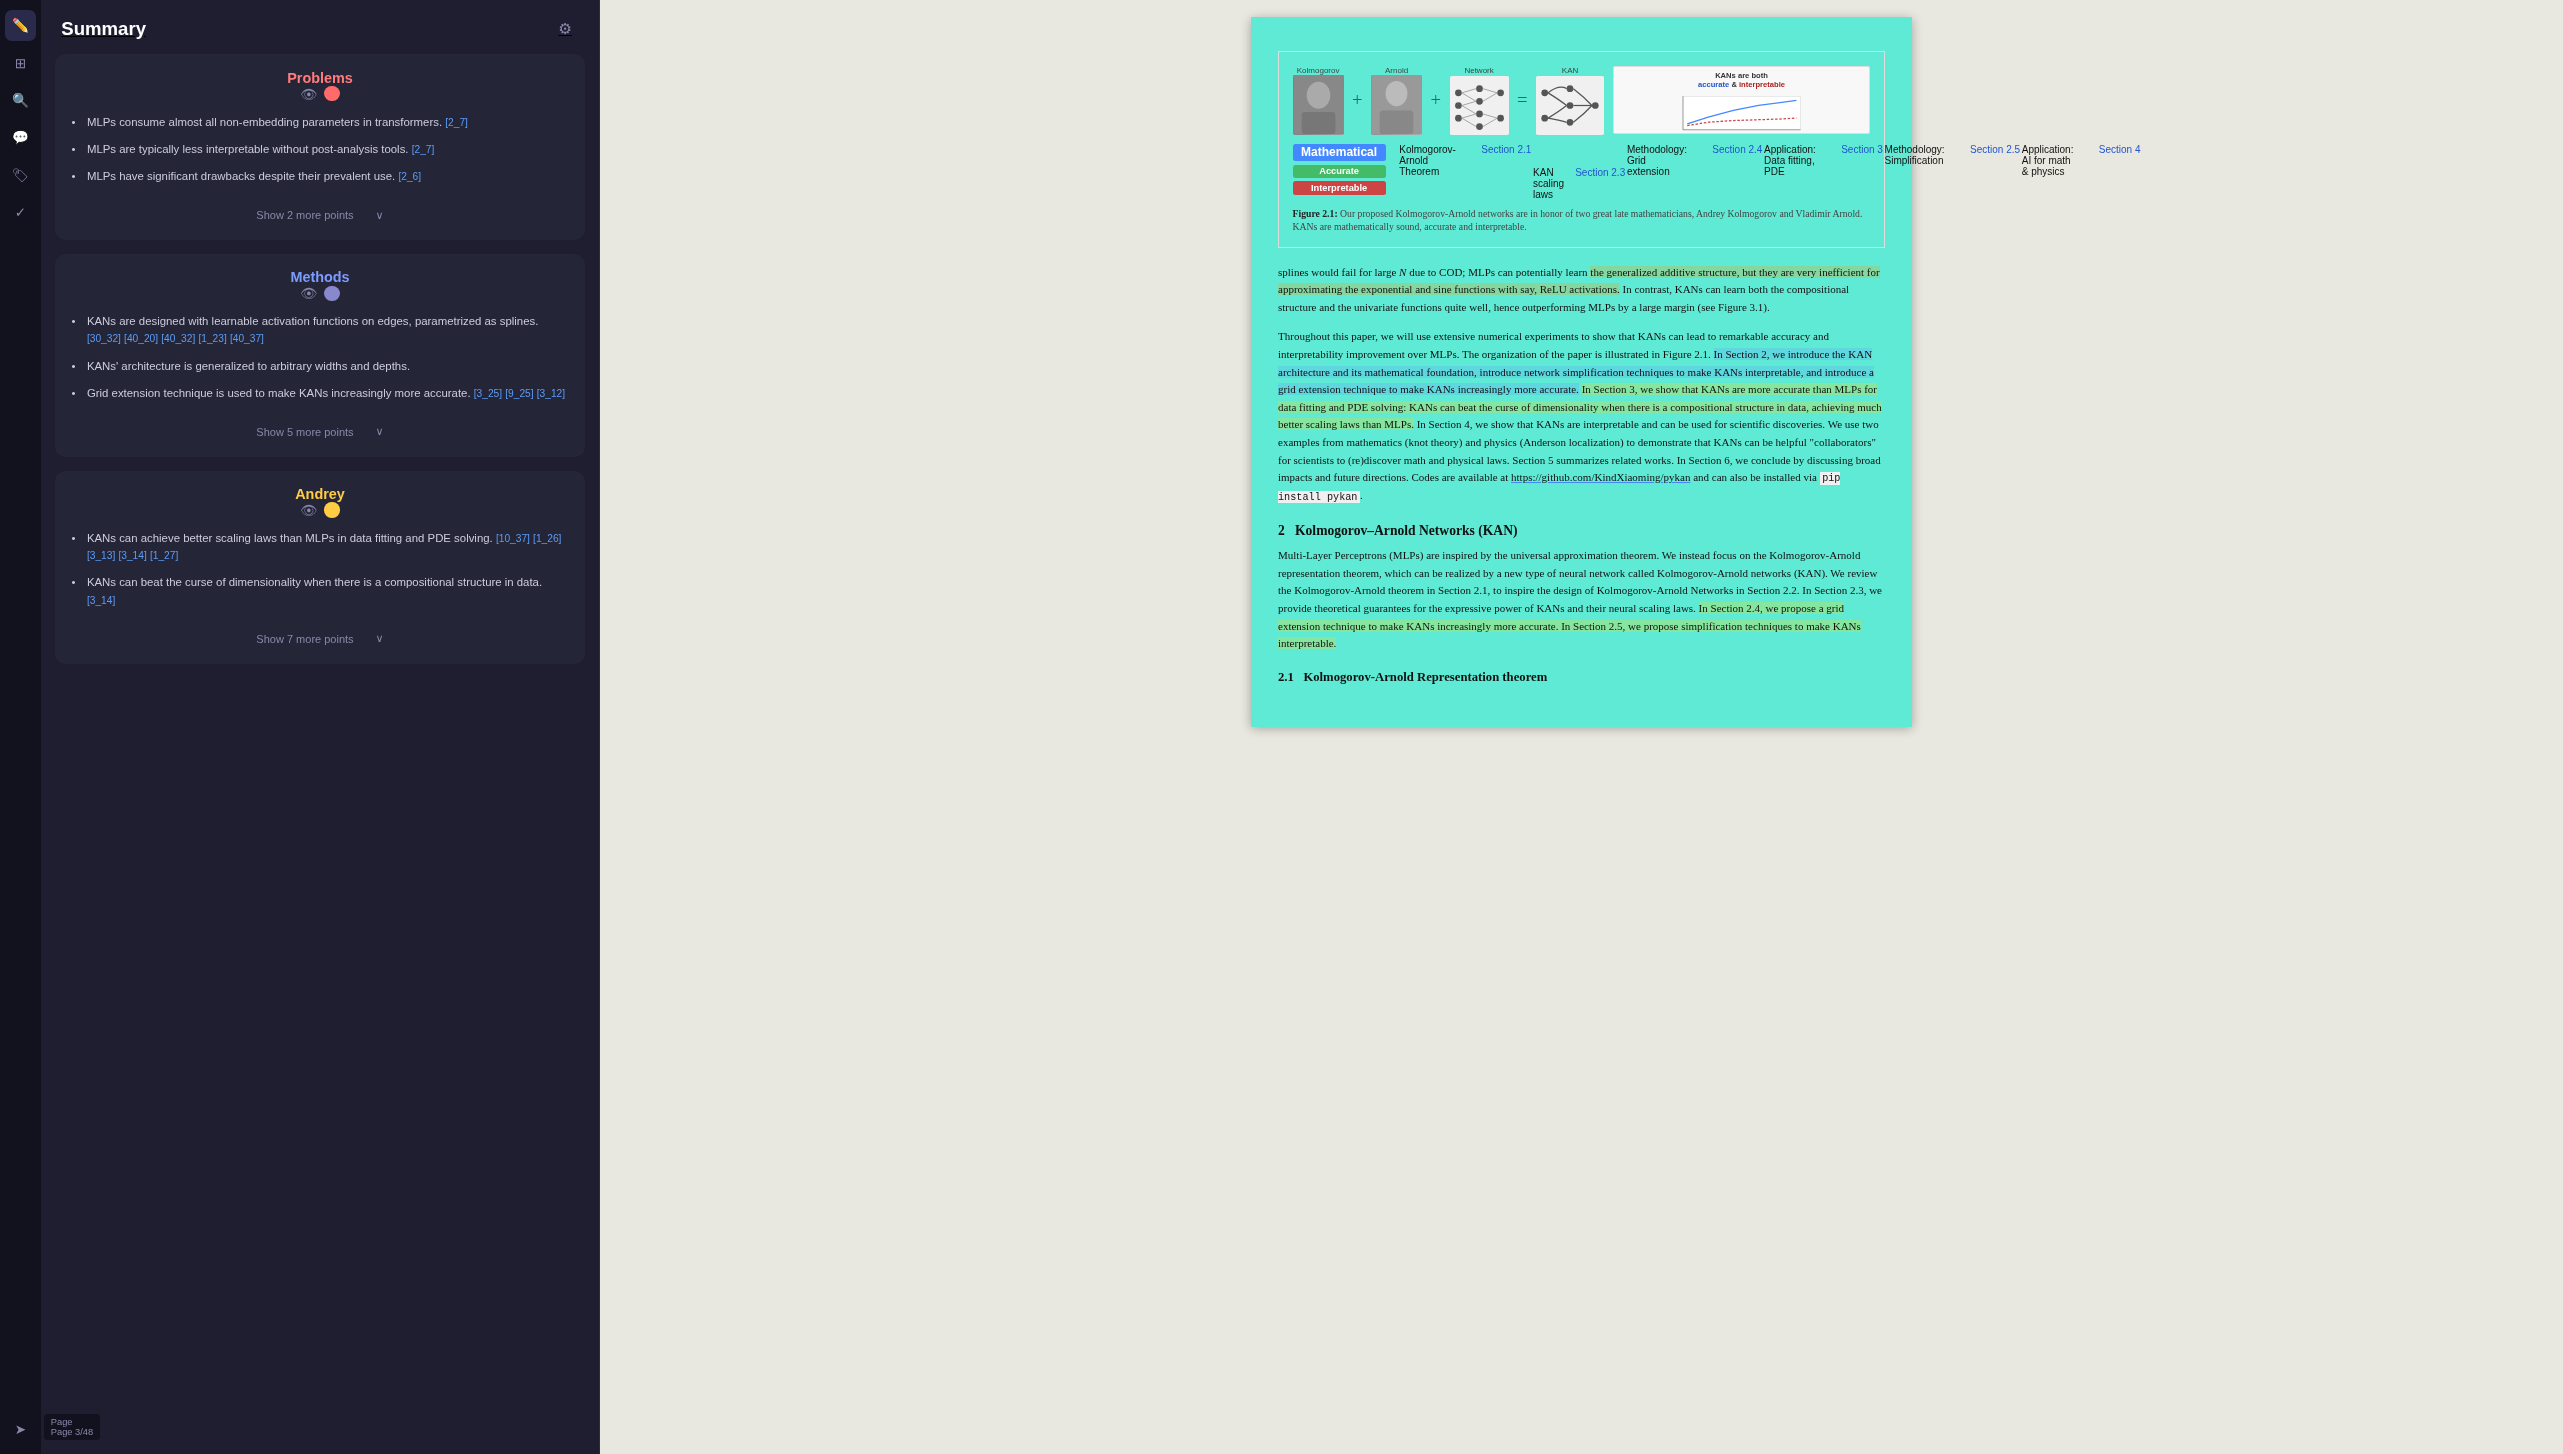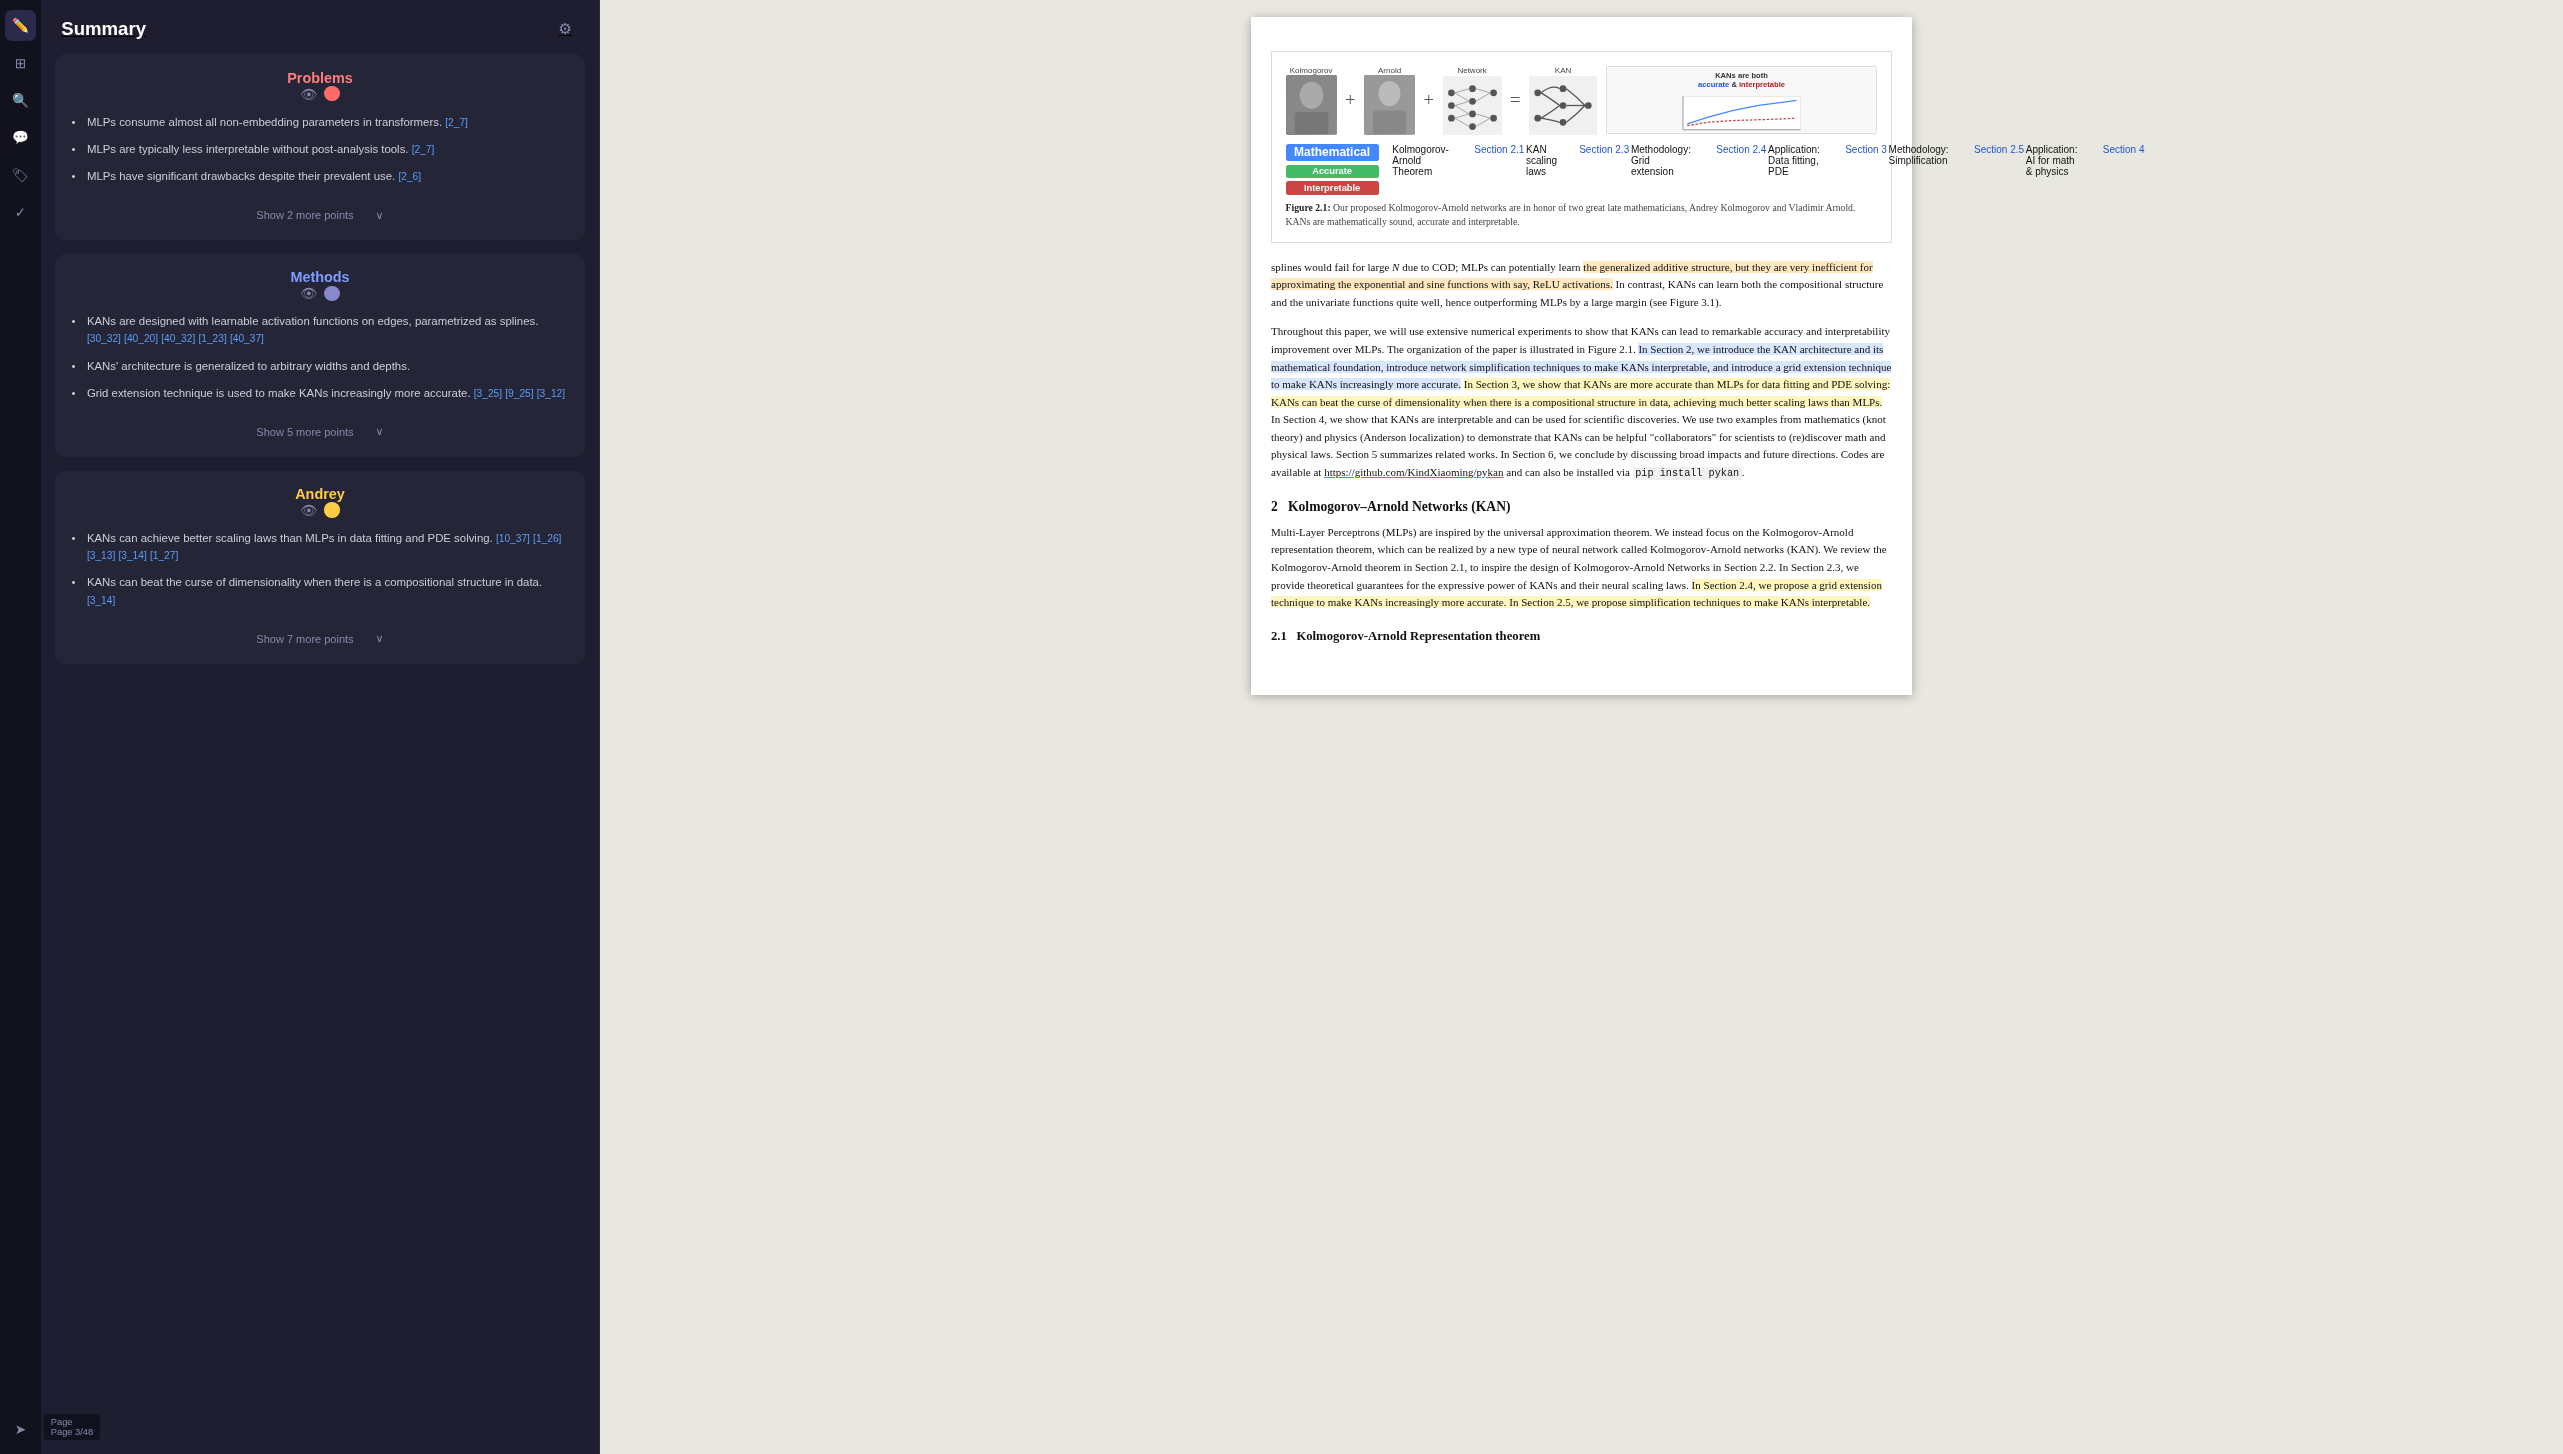--- a/index.html
+++ b/index.html
@@ -152,24 +152,24 @@
     }
 
     
     .pdf-area {
       flex: 1;
       background: #e8e8e0;
       overflow-y: auto;
       padding: 0;
     }
     .pdf-page {
-      background: #ffffff;
+      background: #5eead4;
       margin: 17px auto;
       max-width: 661px;
-      padding: 34px 20px;
+      padding: 34px 27px;
       box-shadow: 0 1.7px 10.2px rgba(0,0,0,0.3);
       min-height: 678px;
       color: #111;
       font-family: 'Times New Roman', Times, serif;
     }
 
     
     .figure-box {
       border: 0.8px solid #ddd;
       padding: 13.6px;
@@ -525,21 +525,21 @@
         <div style="display:flex;flex-direction:column;gap:3.4px;">
           <div style="background:#4488ff;color:white;padding:1.7px 8.5px;border-radius:2.5px;font-size:12px;font-weight:bold;font-family:sans-serif;text-align:center;">Mathematical</div>
           <div style="background:#44bb66;color:white;padding:1.7px 8.5px;border-radius:2.5px;font-size:9.3px;font-weight:bold;font-family:sans-serif;text-align:center;">Accurate</div>
           <div style="background:#cc4444;color:white;padding:1.7px 8.5px;border-radius:2.5px;font-size:9.3px;font-weight:bold;font-family:sans-serif;text-align:center;">Interpretable</div>
         </div>
         <div style="display:flex;flex-direction:row;gap:1.7px;font-size:10px;font-family:sans-serif;">
           <div style="display:flex;justify-content:space-between;gap:25.4px;">
             <span>Kolmogorov-Arnold Theorem</span>
             <span style="color:#2255cc;white-space:nowrap;">Section 2.1</span>
           </div>
-          <div style="display:flex;justify-content:space-between;gap:22px;">
+          <div style="display:flex;justify-content:space-between;gap:11px;margin-top:23px;">
             <span>KAN scaling laws</span>
             <span style="color:#2255cc;white-space:nowrap;">Section 2.3</span>
           </div>
           <div style="display:flex;justify-content:space-between;gap:25.4px;">
             <span>Methodology: Grid extension</span>
             <span style="color:#2255cc;white-space:nowrap;">Section 2.4</span>
           </div>
           <div style="display:flex;justify-content:space-between;gap:25.4px;">
             <span>Application: Data fitting, PDE</span>
             <span style="color:#2255cc;white-space:nowrap;">Section 3</span>

